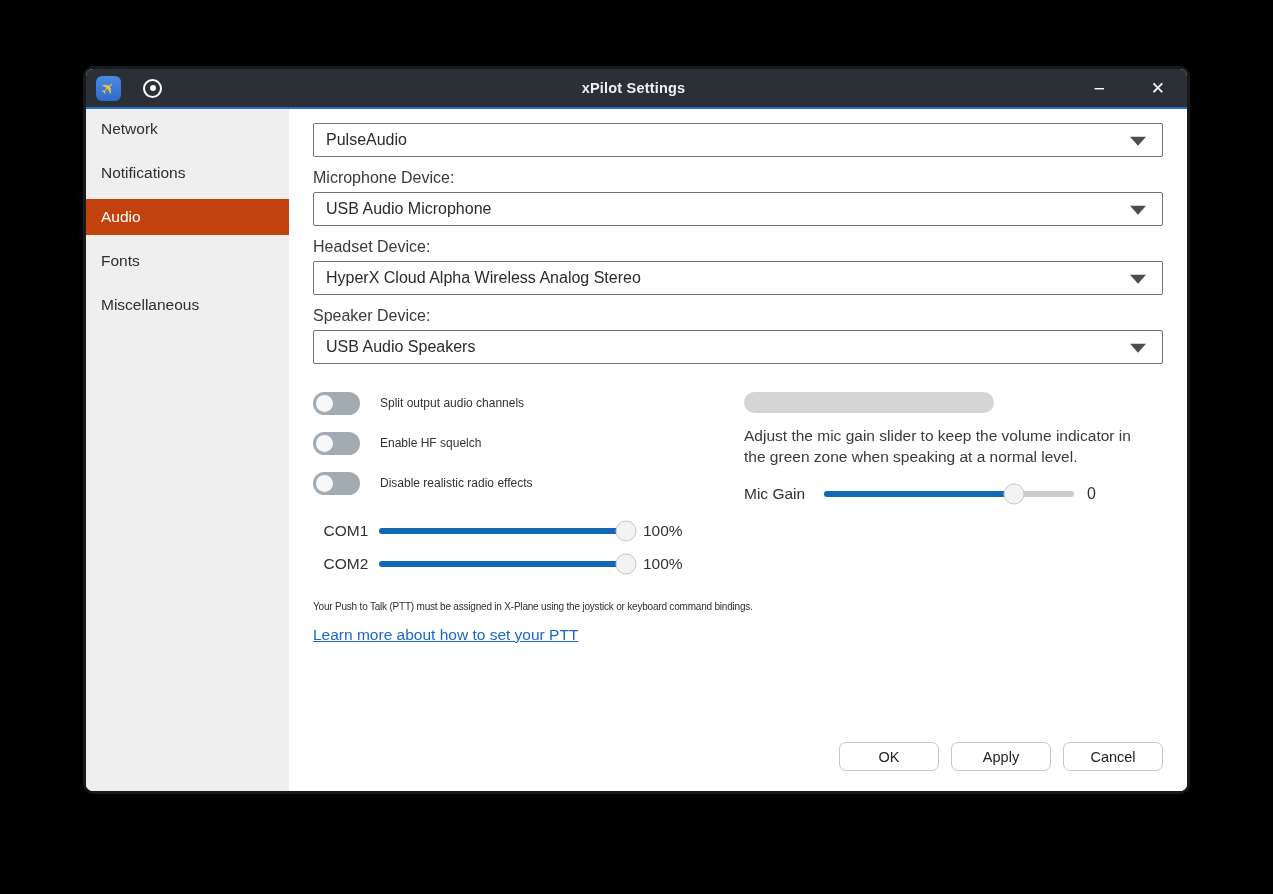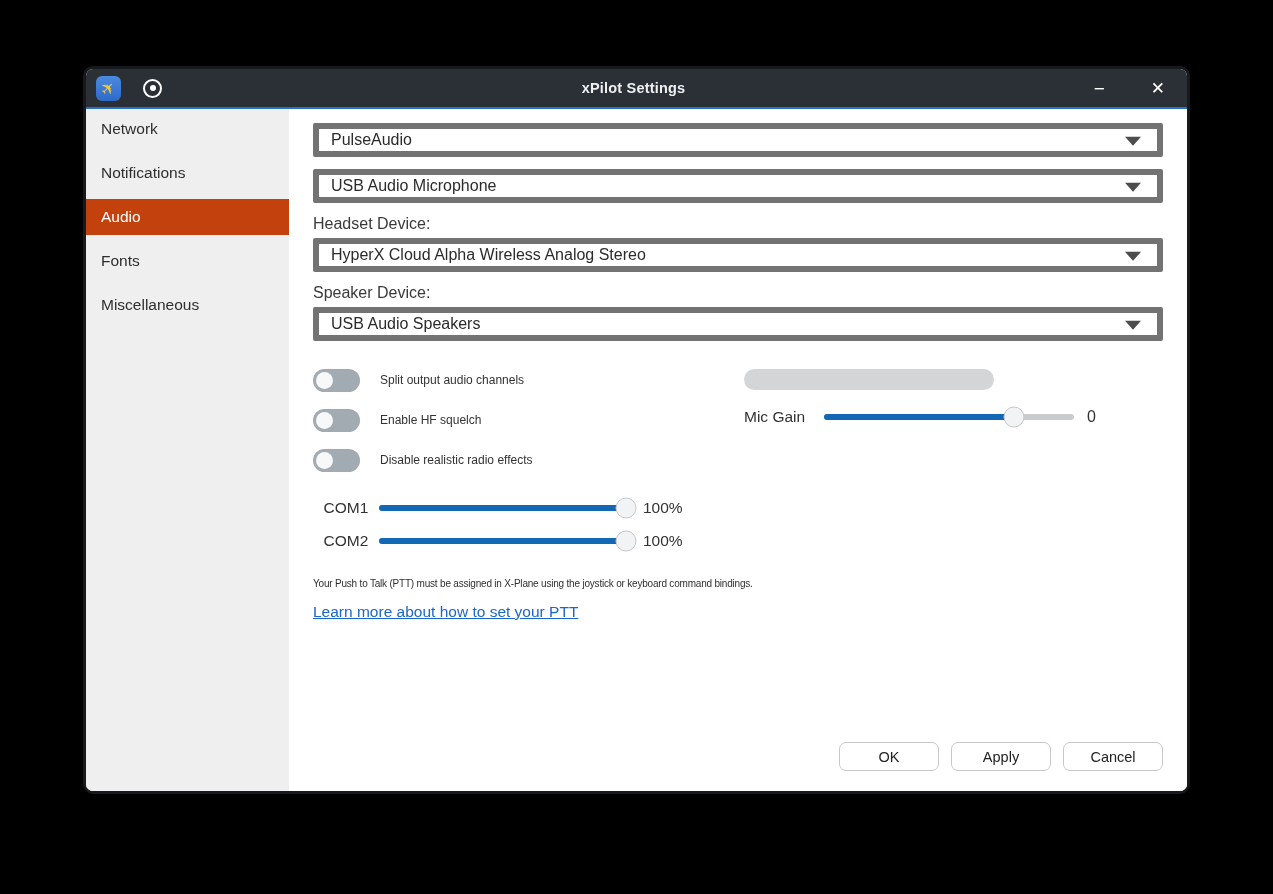--- a/index.html
+++ b/index.html
@@ -43,21 +43,21 @@
     padding-left:15px; font-size:15.5px; color:#2e2e2e;
   }
   .side-item.selected { background:#c2410c; color:#ffffff; }
 
   .content { flex:1; background:#ffffff; position:relative; padding:14px 24px 0 24px; }
 
   .field { margin-top:12px; }
   .field:first-child { margin-top:0; }
   .field-label { display:block; font-size:16px; color:#3a3a3a; margin-bottom:5px; }
   .dropdown {
-    height:34px; border:6px solid #737373; border-radius:2px; background:#fff;
+    height:34px; border:1px solid #737373; border-radius:2px; background:#fff;
     display:flex; align-items:center; padding:0 16px 0 12px; position:relative;
   }
   .dropdown .dd-value { font-size:16px; color:#2b2b2b; }
   .dd-arrow {
     position:absolute; right:16px; top:50%; transform:translateY(-35%);
     width:0; height:0; border-left:8px solid transparent; border-right:8px solid transparent;
     border-top:9px solid #4d4d4d;
   }
 
   .mid-row { display:flex; margin-top:26px; }
@@ -131,20 +131,21 @@
     <div class="content">
 
       <div class="field">
         <div class="dropdown">
           <span class="dd-value">PulseAudio</span>
           <span class="dd-arrow"></span>
         </div>
       </div>
 
       <div class="field">
+        <span class="field-label">Microphone Device:</span>
         <div class="dropdown">
           <span class="dd-value">USB Audio Microphone</span>
           <span class="dd-arrow"></span>
         </div>
       </div>
 
       <div class="field">
         <span class="field-label">Headset Device:</span>
         <div class="dropdown">
           <span class="dd-value">HyperX Cloud Alpha Wireless Analog Stereo</span>
@@ -198,20 +199,21 @@
                 <div class="fill" style="width: 100%;"></div>
                 <div class="knob" style="left: 100%;"></div>
               </div>
               <span class="com-value">100%</span>
             </div>
           </div>
         </div>
 
         <div class="right-col">
           <div class="volume-bar"></div>
+          <p class="mic-instructions">Adjust the mic gain slider to keep the volume indicator in the green zone when speaking at a normal level.</p>
           <div class="micgain-row">
             <span class="micgain-label">Mic Gain</span>
             <div class="slider" style="width:250px">
               <div class="track"></div>
               <div class="fill" style="width: 76%;"></div>
               <div class="knob" style="left: 76%;"></div>
             </div>
             <span class="micgain-value">0</span>
           </div>
         </div>

